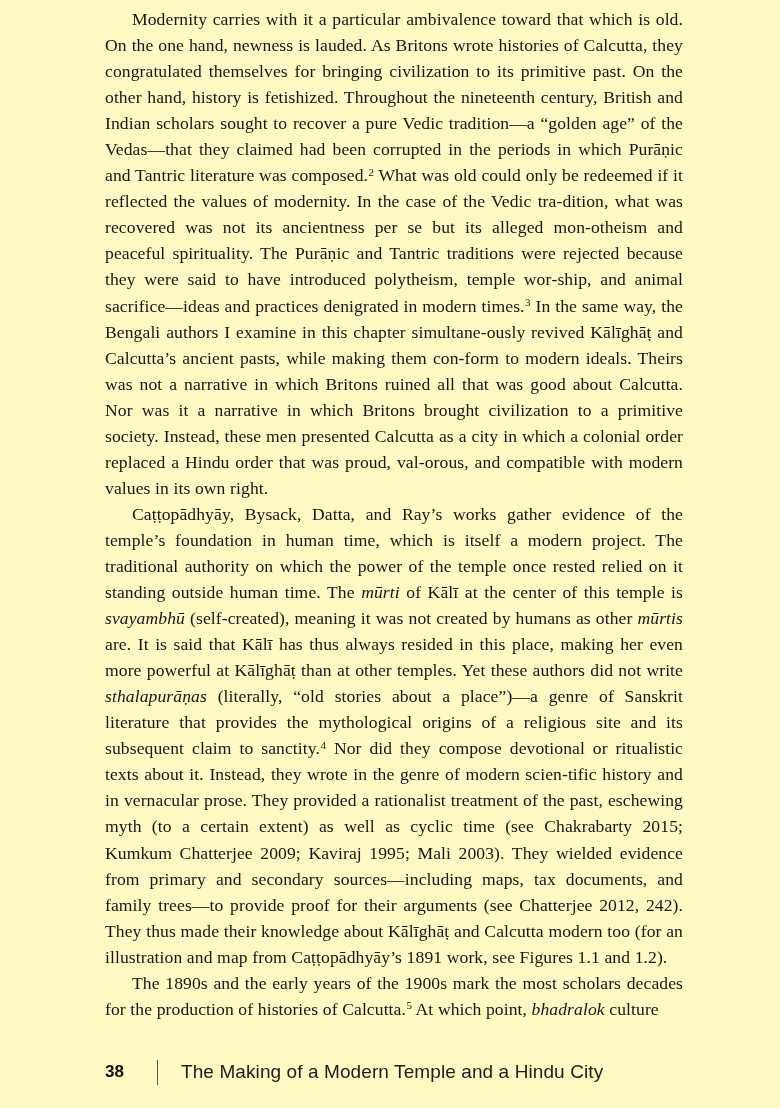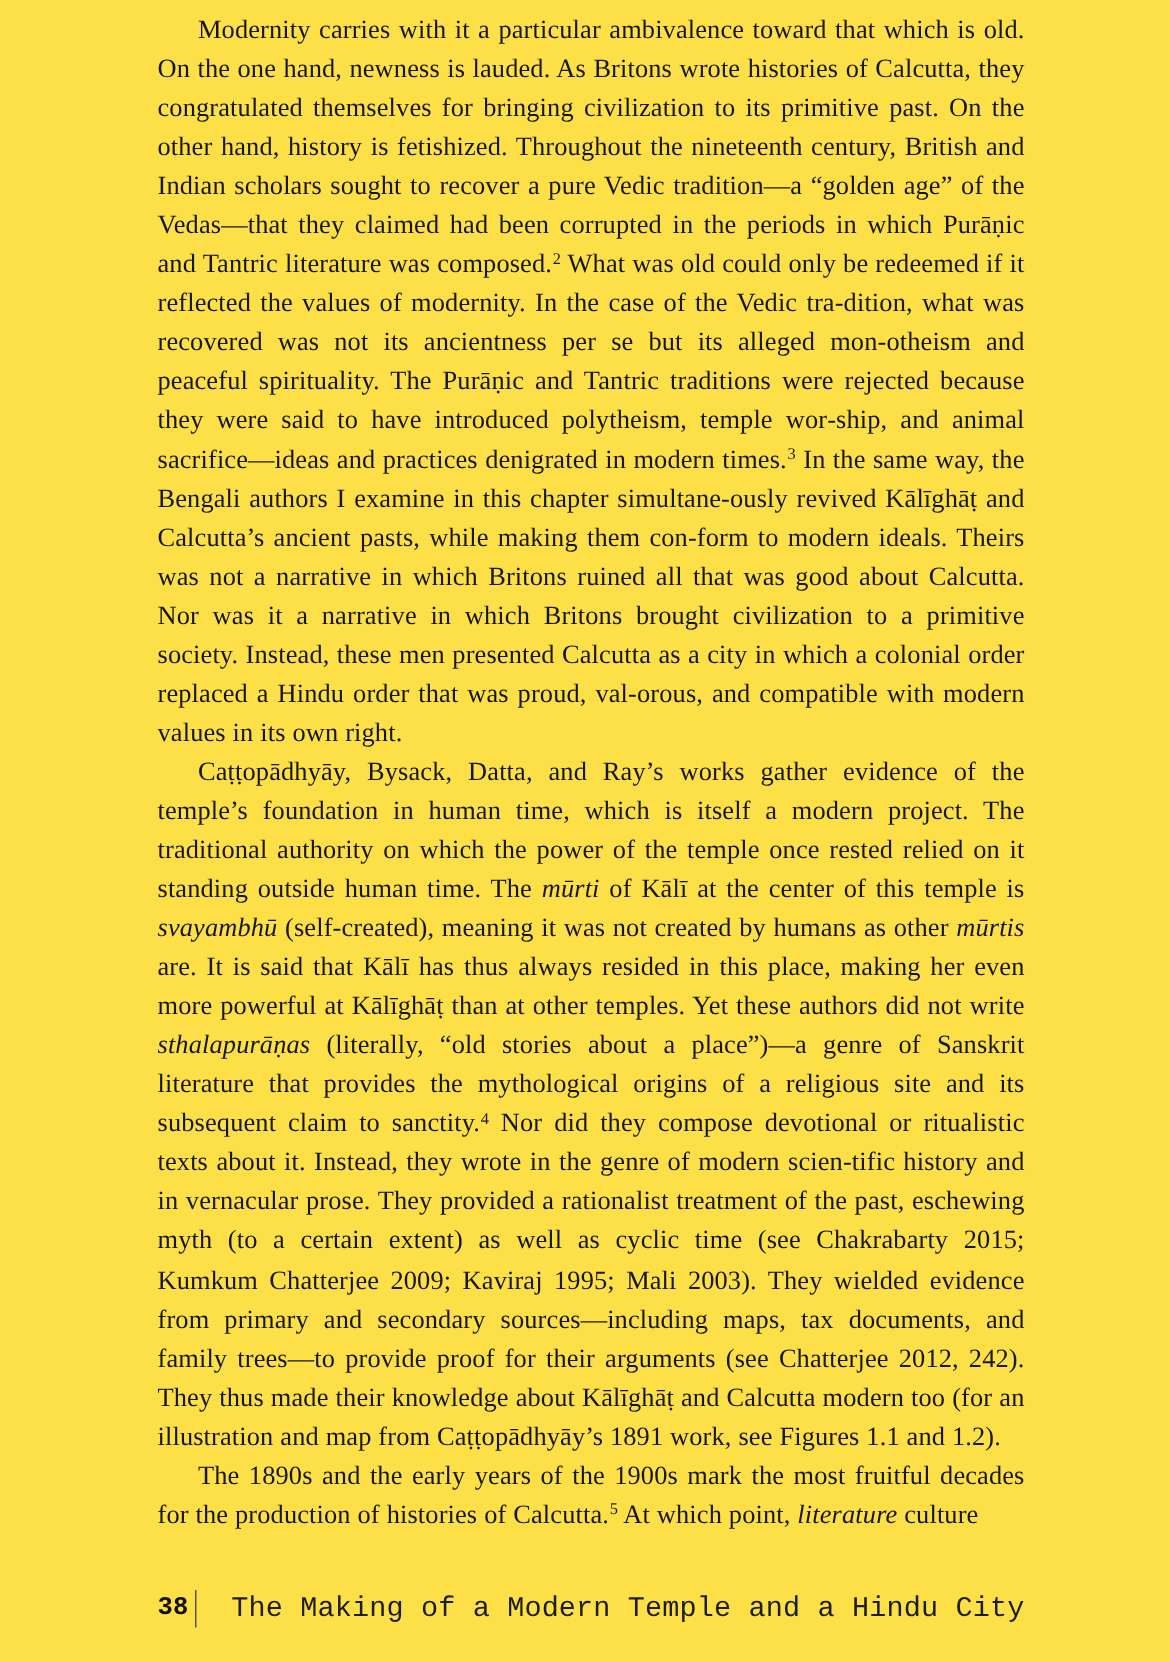--- a/index.html
+++ b/index.html
@@ -13,21 +13,21 @@
     position: relative;
     overflow: hidden;
     font-family: "Liberation Serif", "DejaVu Serif", serif;
     color: #161616;
     -webkit-font-smoothing: antialiased;
   }
 
   .page {
     position: absolute;
     inset: 0;
-    background: #fde047;
+    background: #fef9c3;
   }
 
   
   .text-column {
     position: absolute;
     left: 105px;
     top: 6px;
     width: 578px;
   }
 
@@ -62,21 +62,21 @@
 
   
   .page-foot {
     position: absolute;
     left: 105px;
     top: 1057px;
     width: 578px;
     height: 30px;
     display: flex;
     align-items: center;
-    font-family: Liberation Mono, monospace;
+    font-family: Liberation Sans, sans-serif;
   }
 
   .folio {
     font-size: 17px;
     font-weight: bold;
     color: #111111;
     width: 48px;
     text-align: left;
     letter-spacing: 0.01em;
   }
@@ -102,21 +102,21 @@
 <body>
 
 <div class="page">
 
   <div class="text-column">
 
     <p class="para"><span>Modernity carries with it a particular ambivalence toward that which is old. On the one hand, newness is lauded. As Britons wrote histories of Calcutta, they congratulated themselves for bringing civilization to its primitive past. On the other hand, history is fetishized. Throughout the nineteenth century, British and Indian scholars sought to recover a pure Vedic tradition—a “golden age” of the Vedas—that they claimed had been corrupted in the periods in which Purāṇic and Tantric literature was composed.</span><sup class="fn">2</sup><span> What was old could only be redeemed if it reflected the values of modernity. In the case of the Vedic tra‐dition, what was recovered was not its ancientness per se but its alleged mon‐otheism and peaceful spirituality. The Purāṇic and Tantric traditions were rejected because they were said to have introduced polytheism, temple wor‐ship, and animal sacrifice—ideas and practices denigrated in modern times.</span><sup class="fn">3</sup><span> In the same way, the Bengali authors I examine in this chapter simultane‐ously revived Kālīghāṭ and Calcutta’s ancient pasts, while making them con‐form to modern ideals. Theirs was not a narrative in which Britons ruined all that was good about Calcutta. Nor was it a narrative in which Britons brought civilization to a primitive society. Instead, these men presented Calcutta as a city in which a colonial order replaced a Hindu order that was proud, val‐orous, and compatible with modern values in its own right.</span></p>
 
     <p class="para"><span>Caṭṭopādhyāy, Bysack, Datta, and Ray’s works gather evidence of the temple’s foundation in human time, which is itself a modern project. The traditional authority on which the power of the temple once rested relied on it standing outside human time. The </span><i>mūrti</i><span> of Kālī at the center of this temple is </span><i>svayambhū</i><span> (self-created), meaning it was not created by humans as other </span><i>mūrtis</i><span> are. It is said that Kālī has thus always resided in this place, making her even more powerful at Kālīghāṭ than at other temples. Yet these authors did not write </span><i>sthalapurāṇas</i><span> (literally, “old stories about a place”)—a genre of Sanskrit literature that provides the mythological origins of a religious site and its subsequent claim to sanctity.</span><sup class="fn">4</sup><span> Nor did they compose devotional or ritualistic texts about it. Instead, they wrote in the genre of modern scien‐tific history and in vernacular prose. They provided a rationalist treatment of the past, eschewing myth (to a certain extent) as well as cyclic time (see Chakrabarty 2015; Kumkum Chatterjee 2009; Kaviraj 1995; Mali 2003). They wielded evidence from primary and secondary sources—including maps, tax documents, and family trees—to provide proof for their arguments (see Chatterjee 2012, 242). They thus made their knowledge about Kālīghāṭ and Calcutta modern too (for an illustration and map from Caṭṭopādhyāy’s 1891 work, see Figures 1.1 and 1.2).</span></p>
 
-    <p class="para"><span>The 1890s and the early years of the 1900s mark the most fruitful decades for the production of histories of Calcutta.</span><sup class="fn">5</sup><span> At which point, </span><i>literature</i><span> culture</span></p>
+    <p class="para"><span>The 1890s and the early years of the 1900s mark the most scholars decades for the production of histories of Calcutta.</span><sup class="fn">5</sup><span> At which point, </span><i>bhadralok</i><span> culture</span></p>
 
   </div>
 
   <div class="page-foot">
     <span class="folio">38</span>
     <span class="foot-rule"></span>
     <span class="running-foot">The Making of a Modern Temple and a Hindu City</span>
   </div>
 
 </div>

